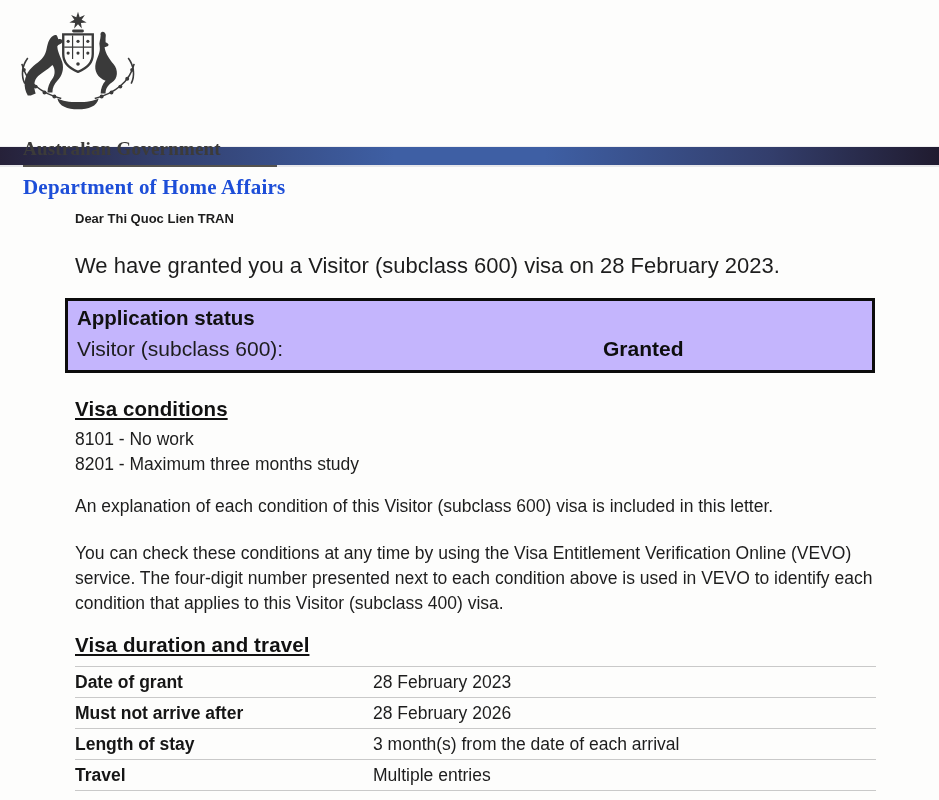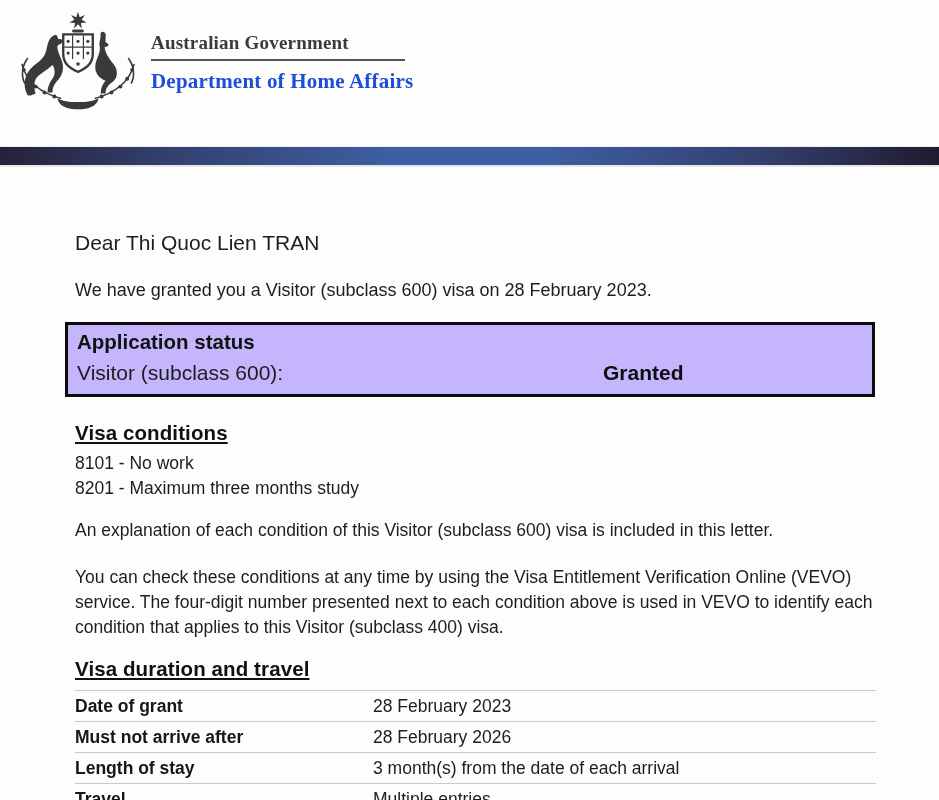--- a/index.html
+++ b/index.html
@@ -4,21 +4,21 @@
 <style>
   * { margin:0; padding:0; box-sizing:border-box; }
   html,body { background:#ffffff; }
   .page {
     width:939px; height:800px; position:relative; overflow:hidden;
     background:var(--page_bg, #fdfdfc);
     font-family:"Liberation Sans", sans-serif;
     color:var(--ink, #1d1d1d);
   }
   
-  .letterhead { display:flex; align-items:flex-start; padding:8px 0 0 14px; height:114px; }
+  .letterhead { display:flex; align-items:flex-start; padding:8px 0 0 14px; height:114px;flex-direction:column; }
   .coat-of-arms svg { width:128px; height:106px; display:block; }
   .agency { margin-left:9px; padding-top:24px; }
   .agency .gov {
     font-family:"Liberation Serif", serif; font-weight:bold;
     font-size:19px; line-height:22px; color:#3c3b39; letter-spacing:.2px;
   }
   .agency .rule { width:254px; border-top:2px solid #55534e; margin:5px 0 8px 0; }
   .agency .dept {
     font-family:"Liberation Serif", serif; font-weight:bold;
     font-size:21px; line-height:24px; color:#1d4ed8; letter-spacing:.2px;
@@ -30,22 +30,22 @@
       var(--bar_edge_left,#262139) 0%,
       #33406f 18%,
       var(--bar_mid,#3e5fa4) 42%,
       var(--bar_mid,#3e5fa4) 58%,
       #333e6c 82%,
       var(--bar_edge_right,#201b2f) 100%);
     box-shadow:0 2px 0 #e7e7ea, 0 -1px 0 #efeff1;
   }
   
   main { padding:0 55px 0 75px; }
-  .salutation { margin-top:68px; font-size:21px; line-height:20px; }
-  .intro      { margin-top:27px; font-size:18px; line-height:20px; }
+  .salutation { margin-top:44px; font-size:13px; line-height:20px;font-weight:bold; }
+  .intro      { margin-top:27px; font-size:22px; line-height:20px; }
   p.body { font-size:17.5px; line-height:25px; max-width:822px; }
   .p-explain { margin-top:17px; }
   .p-vevo    { margin-top:22px; }
   
   .status-box {
     margin:22px 0 0 -10px; width:810px;
     border:3px solid var(--box_border,#0c0c0c);
     padding:5px 0 9px 9px; background:#c4b5fd;
   }
   .status-title { font-size:20.5px; font-weight:bold; line-height:24px; color:#111; }

